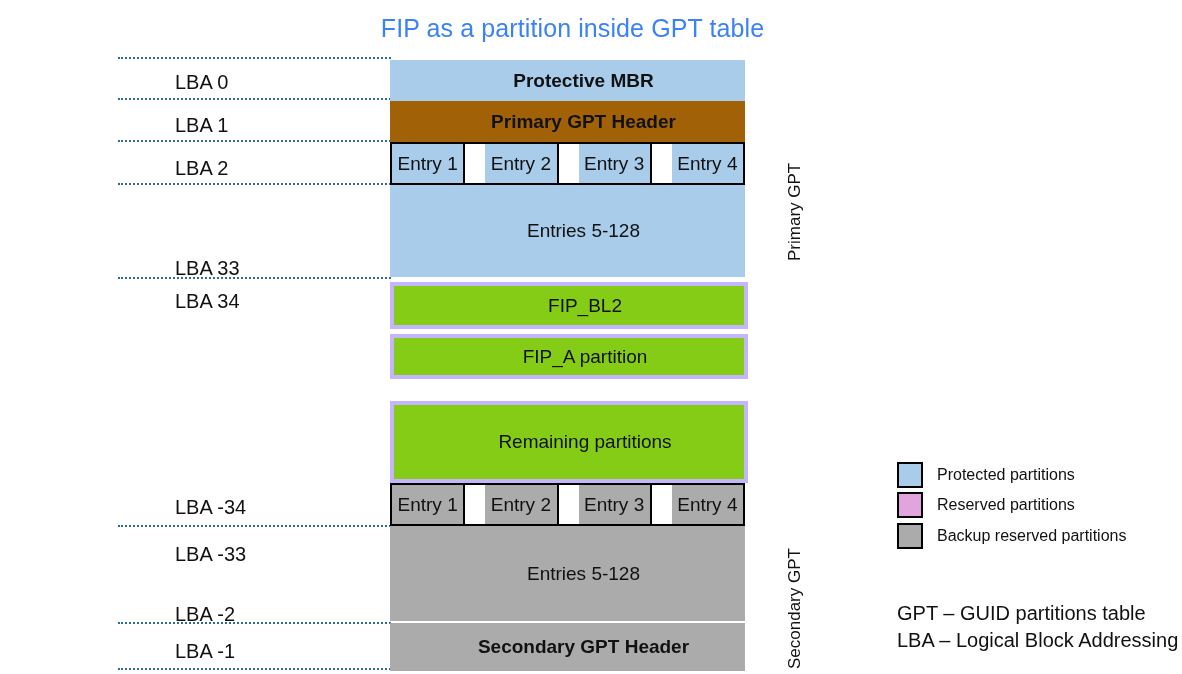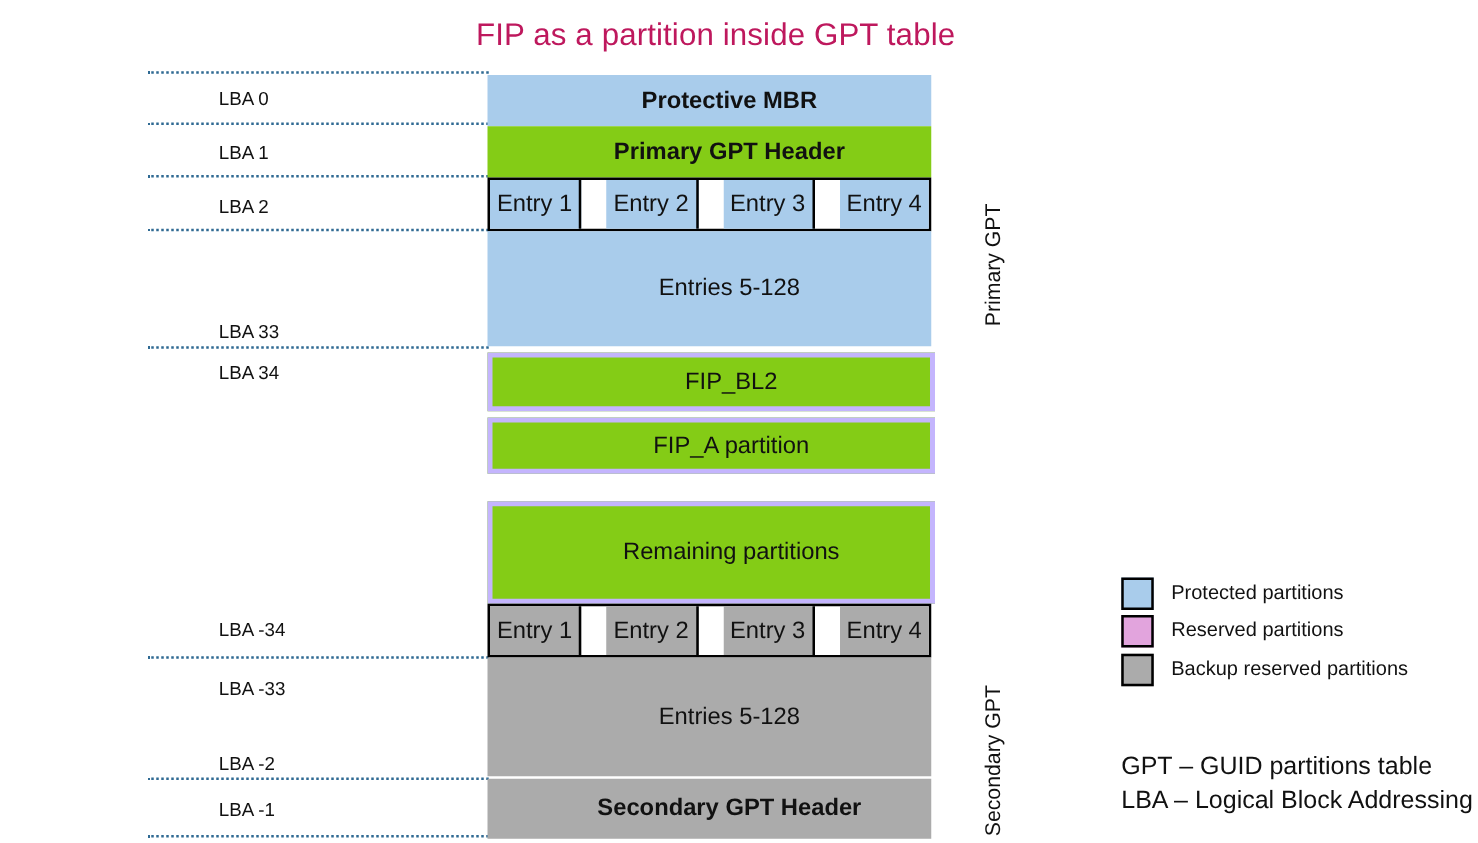--- a/index.html
+++ b/index.html
@@ -25,59 +25,59 @@
 
   
   .title {
     position: absolute;
     left: 0;
     top: 14px;
     width: 1145px;
     text-align: center;
     font-size: 25px;
     font-weight: 400;
-    color: #be185d;
+    color: #3b82f6;
     letter-spacing: 0.1px;
     white-space: nowrap;
   }
 
   
   .guide {
     position: absolute;
     left: 118px;
     width: 273px;
     height: 0;
     border-top: 2px dotted #2f6a93;
   }
 
   
   .lba {
     position: absolute;
     left: 175px;
-    font-size: 15px;
+    font-size: 20px;
     font-weight: 400;
     color: #111111;
     white-space: nowrap;
     line-height: 1;
   }
 
   
   .block {
     position: absolute;
     left: 390px;
     box-sizing: border-box;
     display: flex;
     align-items: center;
     justify-content: center;
     font-size: 19px;
     color: #111111;
     padding-left: 32px;
   }
   .blk-blue   { background: #a9cceb; width: 355px; }
-  .blk-pink   { background: #84cc16; width: 355px; }
+  .blk-pink   { background: #a16207; width: 355px; }
   .blk-gray   { background: #ababab; width: 355px; }
   .blk-white  {
     background: #84cc16;
     width: 358px;
     border: 4px solid #c4b5fd;
   }
   .bold { font-weight: bold; font-size: 19px; }
 
   
   .entryrow {

